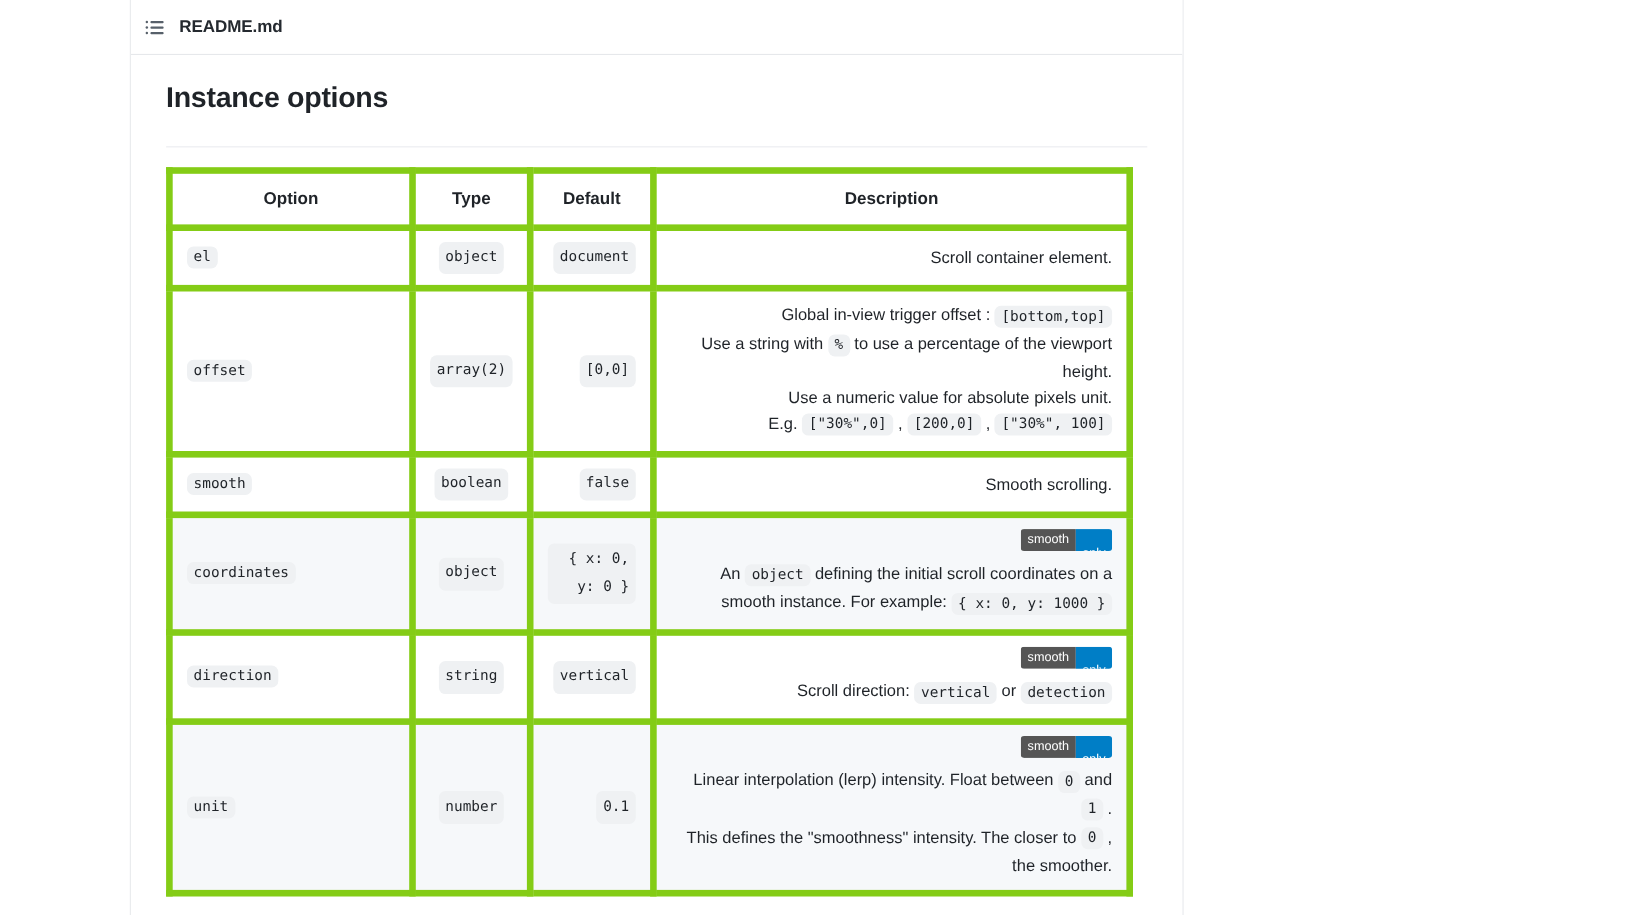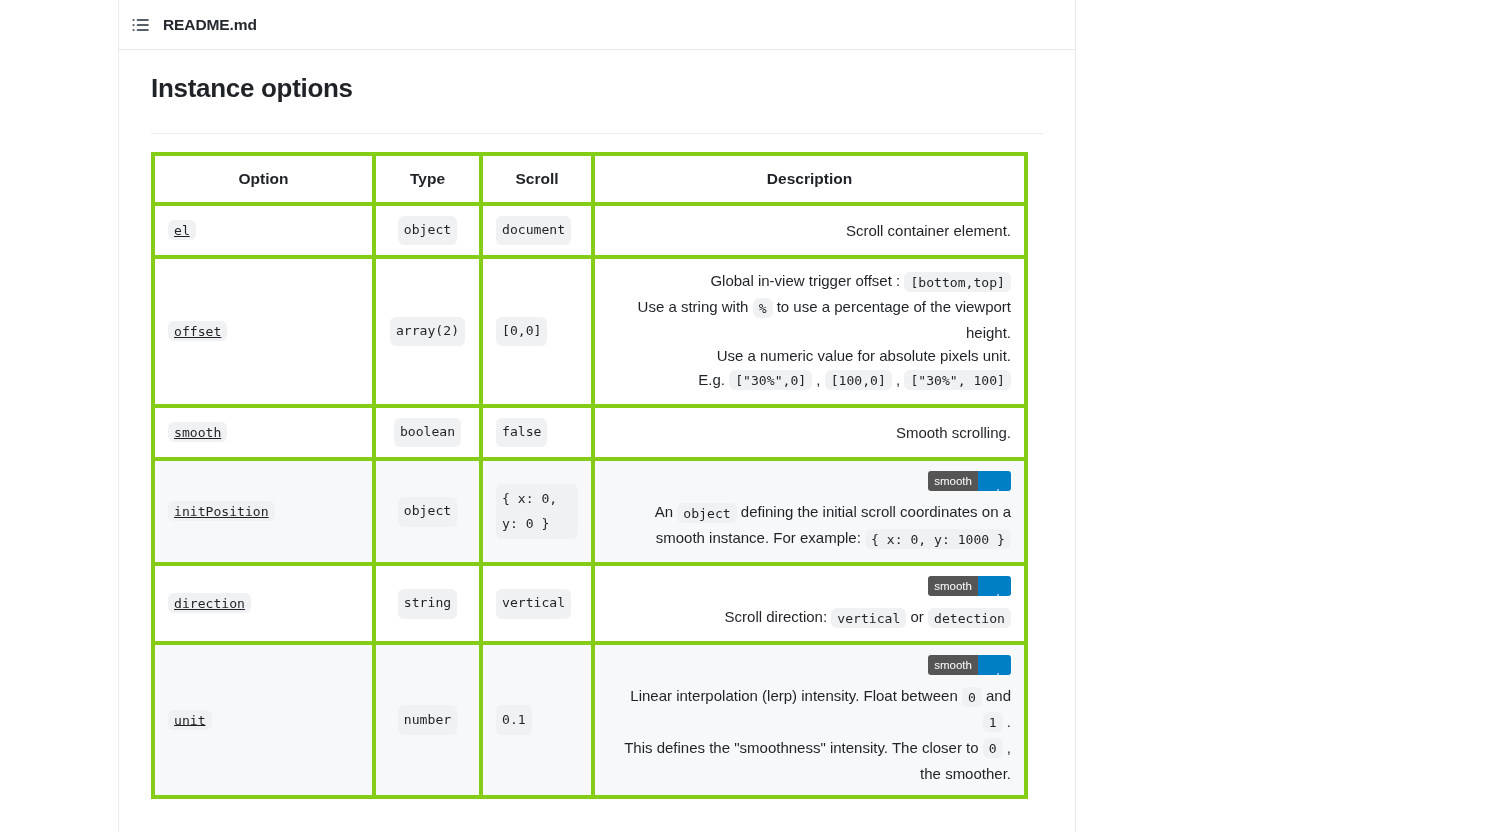--- a/index.html
+++ b/index.html
@@ -86,21 +86,21 @@
     border-collapse: collapse;
     border-spacing: 0;
     width: 873px;
     table-layout: fixed;
     font-size: 15px;
     color: #1f2328;
   }
 
   table.md-table th,
   table.md-table td {
-    border: 4px solid #84cc16;
+    border: 6px solid #84cc16;
     padding: 10px 13px;
     vertical-align: middle;
     line-height: 1.55;
   }
 
   table.md-table th {
     text-align: center;
     font-weight: bold;
     font-size: 15.5px;
     padding-top: 11px;
@@ -110,23 +110,23 @@
 
   table.md-table tbody tr.alt td {
     background: #f6f8fa;
   }
 
   .col-option   { width: 221px; }
   .col-type     { width: 107px; }
   .col-default  { width: 112px; }
   .col-desc     { width: 433px; }
 
-  td.c-option  { text-align: left; text-decoration: underline; }
+  td.c-option  { text-align: left; }
   td.c-type    { text-align: center; }
-  td.c-default { text-align: left; }
+  td.c-default { text-align: right; }
   td.c-desc    { text-align: right; }
 
   
   code.ic {
     font-family: "DejaVu Sans Mono", "Liberation Mono", monospace;
     font-size: 13.1px;
     background: #eff1f3;
     border-radius: 6px;
     padding: 2.5px 6px;
     color: #1f2328;
@@ -193,54 +193,54 @@
           <colgroup>
             <col class="col-option">
             <col class="col-type">
             <col class="col-default">
             <col class="col-desc">
           </colgroup>
           <thead>
             <tr id="hdr-row">
                 <th>Option</th>
                 <th>Type</th>
-                <th>Scroll</th>
+                <th>Default</th>
                 <th>Description</th>
               </tr>
           </thead>
           <tbody id="body-rows">
               <tr>
                 <td class="c-option"><code class="ic">el</code></td>
                 <td class="c-type"><code class="ic">object</code></td>
                 <td class="c-default"><code class="ic">document</code></td>
                 <td class="c-desc">
                   <div class="desc-line">Scroll container element.</div>
                 </td>
               </tr>
               <tr>
                 <td class="c-option"><code class="ic">offset</code></td>
                 <td class="c-type"><code class="ic">array(2)</code></td>
                 <td class="c-default"><code class="ic">[0,0]</code></td>
                 <td class="c-desc">
                   <div class="desc-line">Global in-view trigger offset :&nbsp;<code class="ic">[bottom,top]</code></div>
                   <div class="desc-line">Use a string with <code class="ic">%</code> to use a percentage of the viewport height.</div>
                   <div class="desc-line">Use a numeric value for absolute pixels unit.</div>
-                  <div class="desc-line">E.g. <code class="ic">["30%",0]</code> , <code class="ic">[100,0]</code> , <code class="ic">["30%", 100]</code></div>
+                  <div class="desc-line">E.g. <code class="ic">["30%",0]</code> , <code class="ic">[200,0]</code> , <code class="ic">["30%", 100]</code></div>
                 </td>
               </tr>
               <tr>
                 <td class="c-option"><code class="ic">smooth</code></td>
                 <td class="c-type"><code class="ic">boolean</code></td>
                 <td class="c-default"><code class="ic">false</code></td>
                 <td class="c-desc">
                   <div class="desc-line">Smooth scrolling.</div>
                 </td>
               </tr>
               <tr class="alt">
-                <td class="c-option"><code class="ic">initPosition</code></td>
+                <td class="c-option"><code class="ic">coordinates</code></td>
                 <td class="c-type"><code class="ic">object</code></td>
                 <td class="c-default"><code class="ic">{ x: 0, y: 0 }</code></td>
                 <td class="c-desc">
                   <div class="desc-line badge-line"><span class="badge">
                       <span class="badge-label" style="background: rgb(85, 85, 85);">smooth</span>
                       <span class="badge-value" style="background: rgb(0, 126, 198);">only</span>
                     </span></div>
                   <div class="desc-line">An <code class="ic">object</code> defining the initial scroll coordinates on a smooth instance. For example: <code class="ic">{ x: 0, y: 1000 }</code></div>
                 </td>
               </tr>

